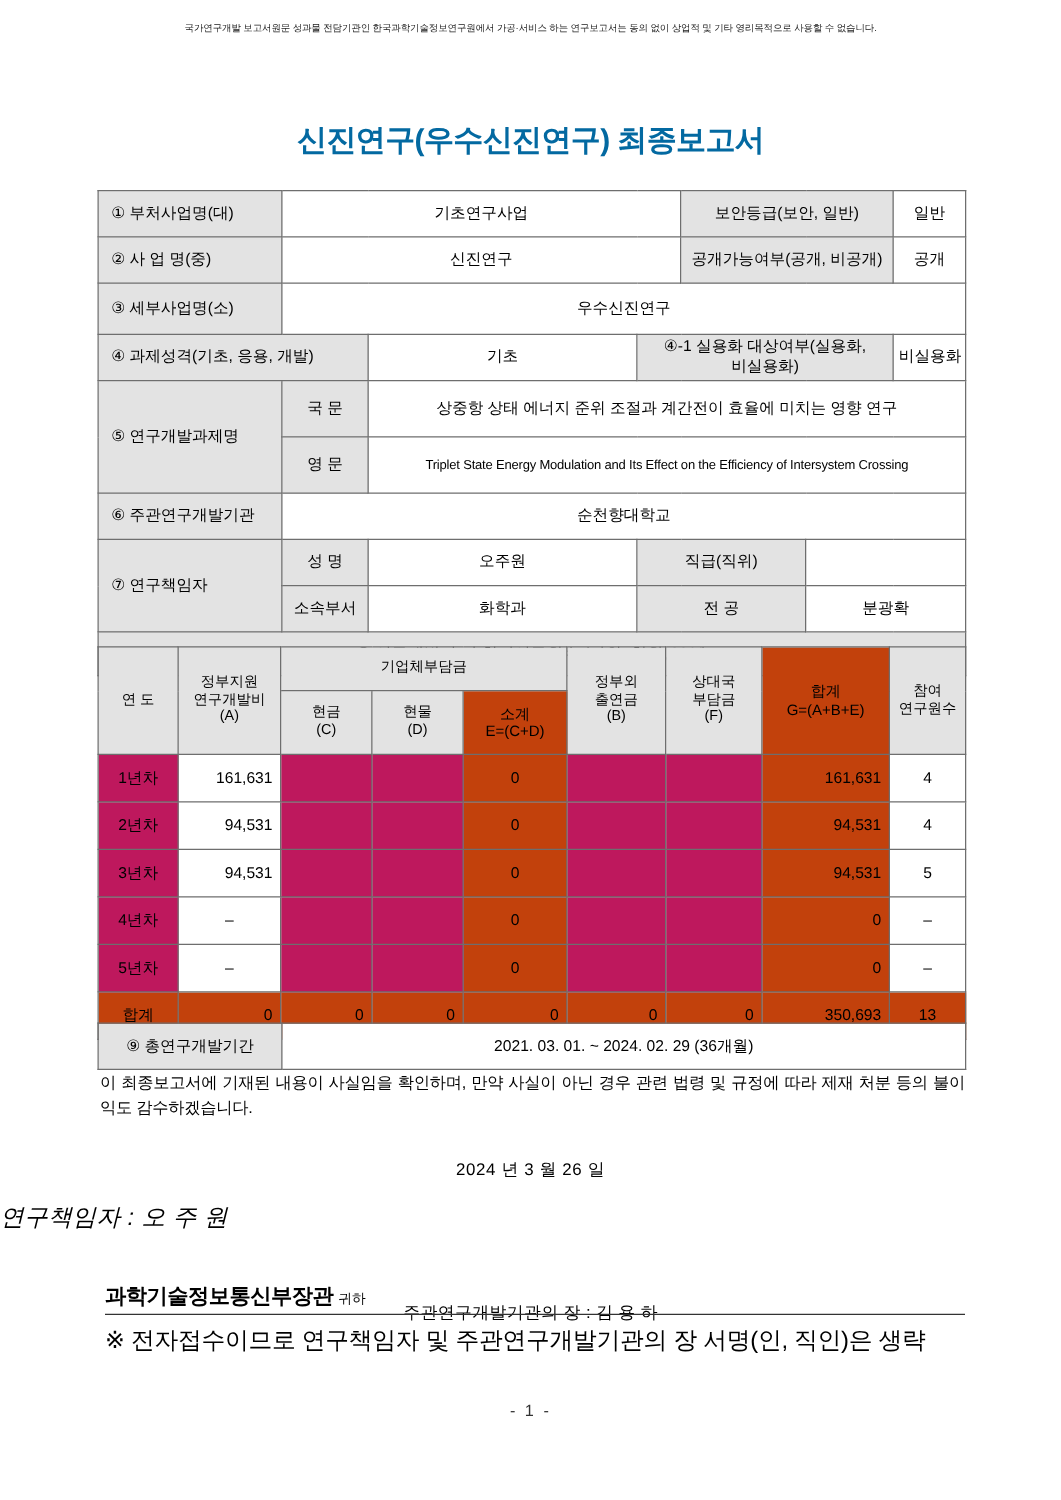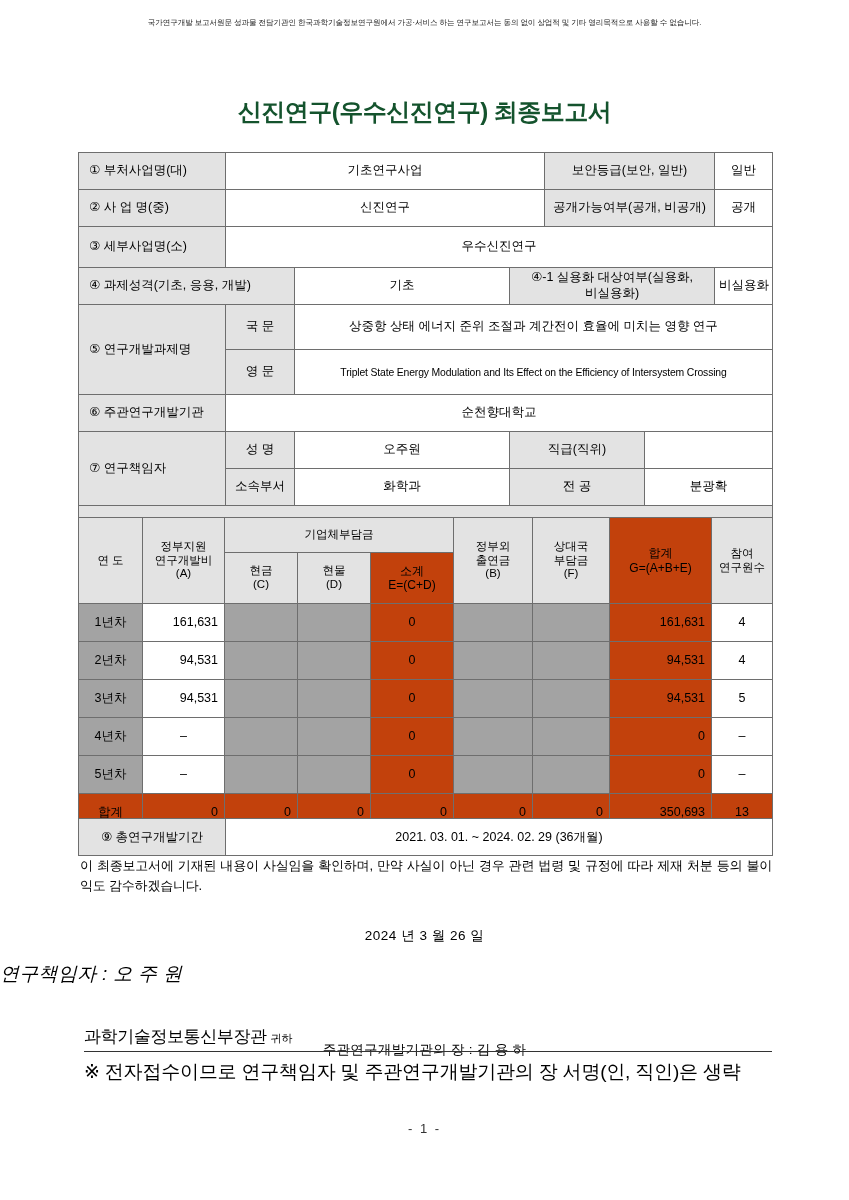--- a/index.html
+++ b/index.html
@@ -37,21 +37,21 @@
   
   .doc-title {
     position: absolute;
     top: 96px;
     left: 0;
     right: 0;
     text-align: center;
     font-size: 24px;
     font-weight: bold;
     letter-spacing: -0.5px;
-    color: #14532d;
+    color: #0369a1;
   }
 
   
   .main-table {
     position: absolute;
     left: 78px;
     top: 152px;
     width: 694px;
     border-collapse: collapse;
     table-layout: fixed;
@@ -109,21 +109,21 @@
     line-height: 1.2;
   }
   .fhead {
     background: #e3e3e3;
     font-size: 11.5px;
   }
   .forange {
     background: #c2410c;
   }
   .fgray {
-    background: #a3a3a3;
+    background: #be185d;
   }
   .fwhite {
     background: #ffffff;
   }
   .num {
     text-align: right !important;
     padding-right: 6px !important;
     font-size: 12.5px;
   }
   .numc {
@@ -197,21 +197,21 @@
   .addressee {
     position: absolute;
     left: 84px;
     top: 1025px;
     width: 688px;
     border-bottom: 1.6px solid #333;
     padding-bottom: 3px;
   }
   .addressee .who {
     font-size: 17px;
-    font-weight: normal;
+    font-weight: bold;
     letter-spacing: -0.4px;
   }
   .addressee .hon {
     font-size: 11px;
     margin-left: 4px;
     margin-top: 24px;
   }
 
   
   .note {

